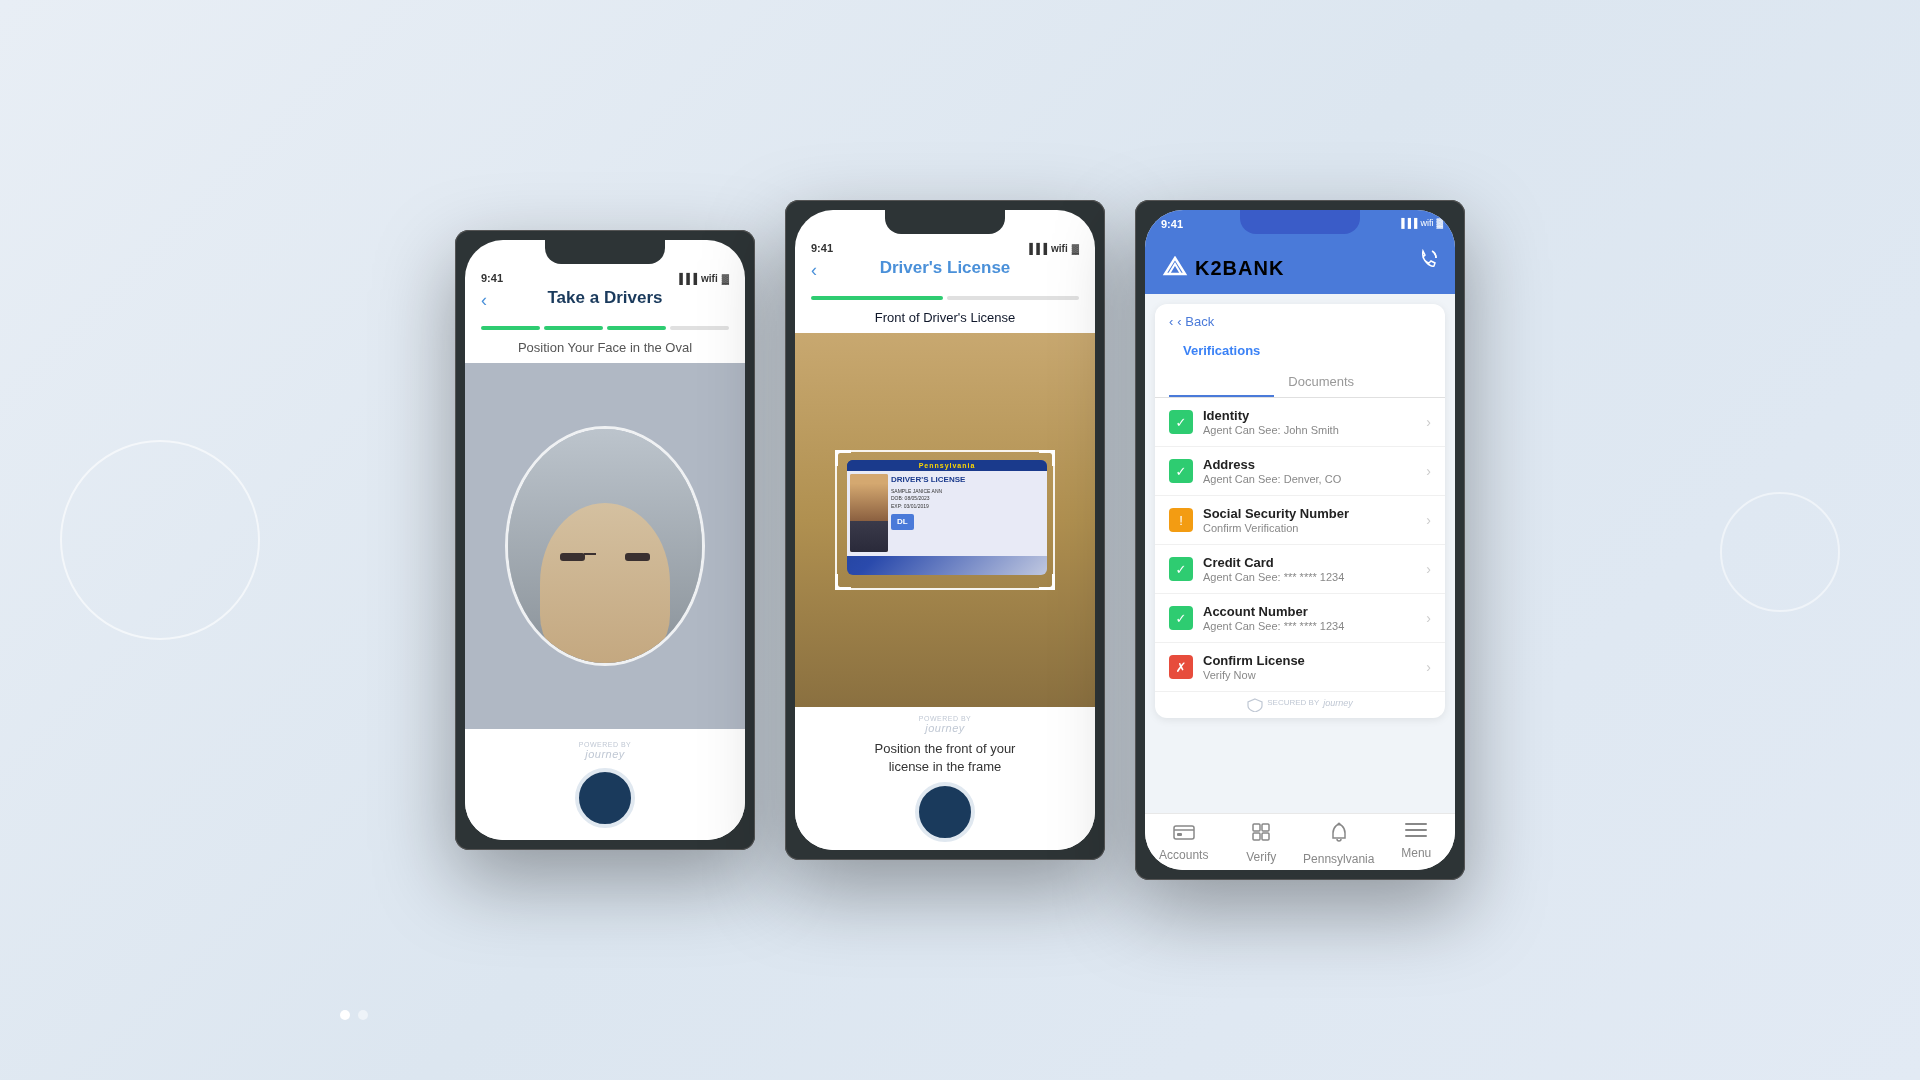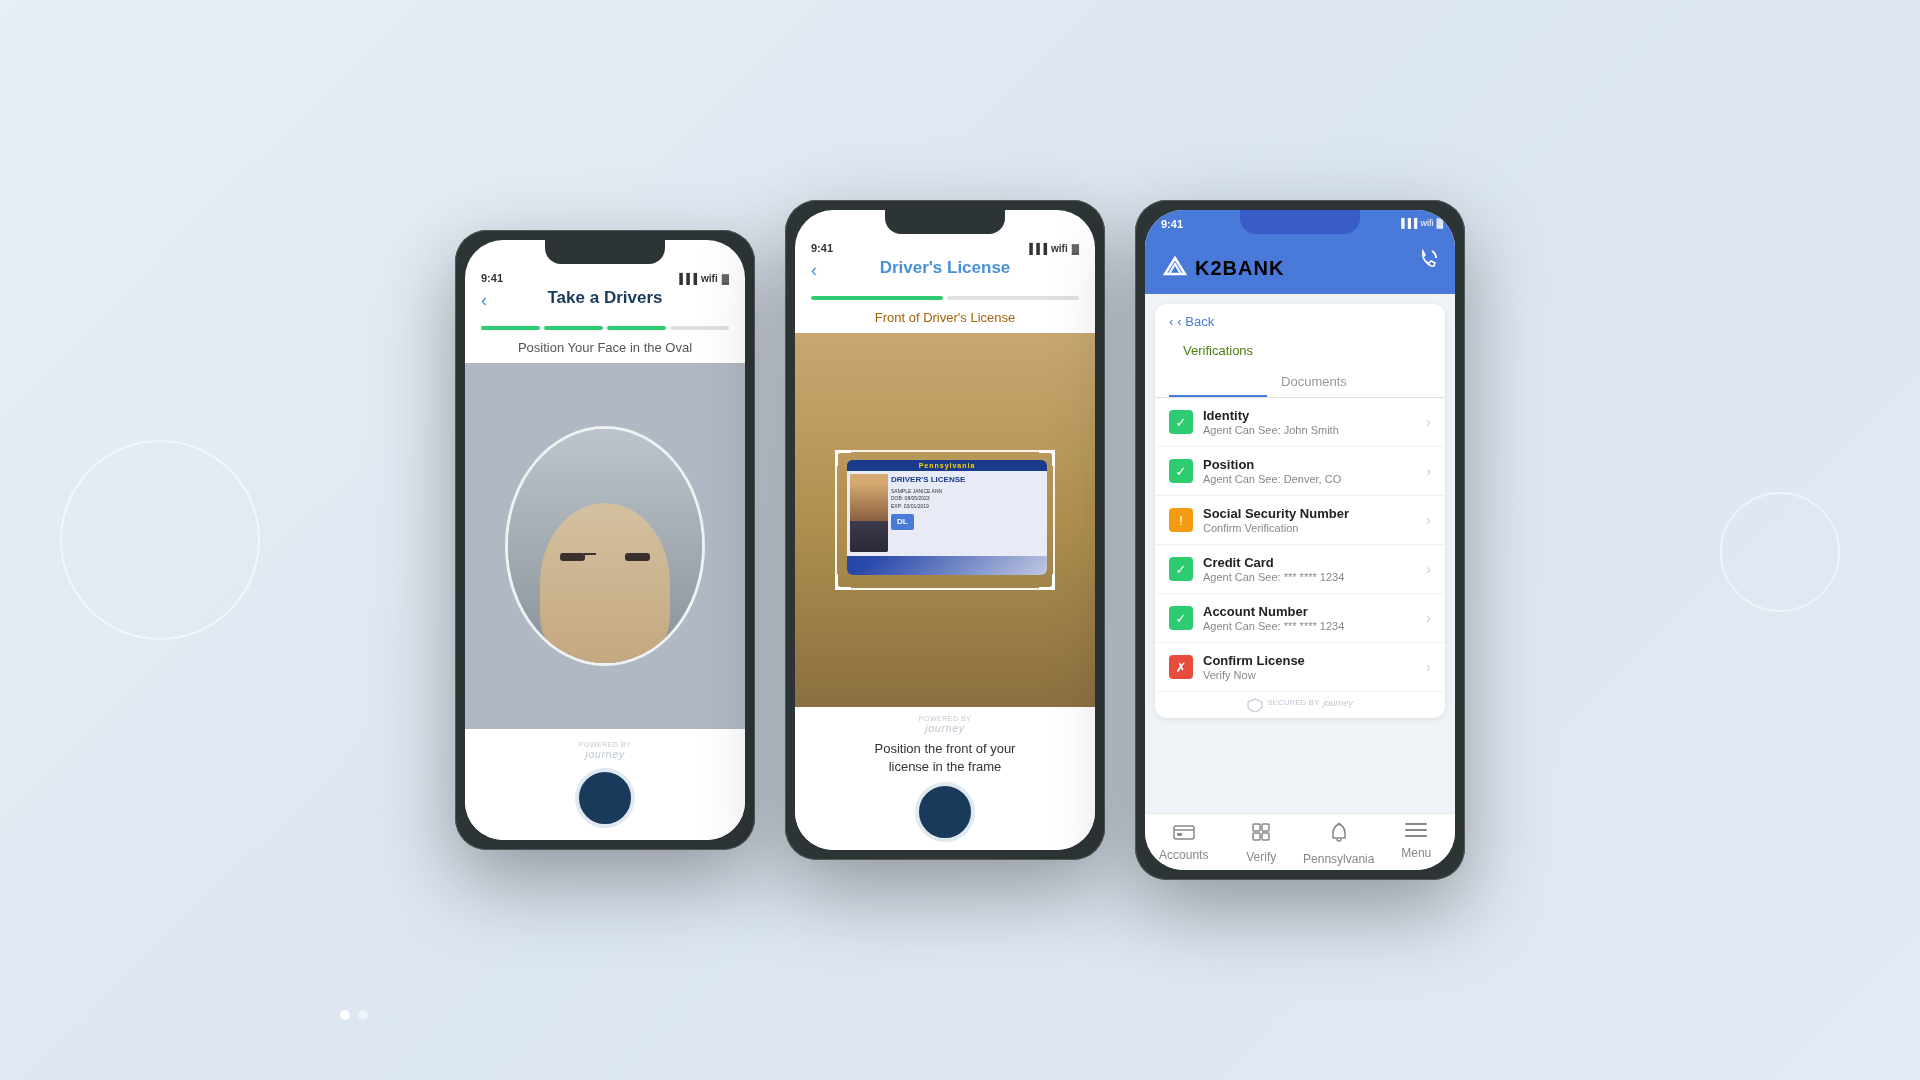--- a/index.html
+++ b/index.html
@@ -57,21 +57,21 @@
     .phones-container {
       display: flex;
       align-items: center;
       justify-content: center;
       gap: 30px;
       position: relative;
     }
 
     
     .phone {
-      border-radius: 32px;
+      border-radius: 14px;
       background: #2d3436;
       position: relative;
       box-shadow: 0 30px 80px rgba(0,0,0,0.35), inset 0 0 0 1px #555;
     }
     .phone-inner {
       border-radius: 38px;
       overflow: hidden;
       background: #fff;
       position: relative;
     }
@@ -239,21 +239,21 @@
     }
     .license-progress-row {
       display: flex;
       gap: 4px;
       padding: 0 16px;
       margin-bottom: 10px;
     }
     .license-subtitle {
       text-align: center;
       font-size: 13px;
-      color: #a16207;
+      color: #0f172a;
       padding: 0 16px 8px;
     }
     .license-scan-area {
       flex: 1;
       background: linear-gradient(180deg, #c8a870 0%, #b09050 50%, #8a7040 100%);
       position: relative;
       display: flex;
       align-items: center;
       justify-content: center;
     }
@@ -367,23 +367,23 @@
       display: flex;
       border-bottom: 1px solid #e0e0e0;
       padding: 0 14px;
     }
     .card-tab {
       padding: 8px 14px;
       font-size: 13px;
       cursor: pointer;
     }
     .card-tab-active {
-      color: #4d7c0f;
+      color: #3b82f6;
       border-bottom: 2px solid #4a7ad9;
-      font-weight: 400;
+      font-weight: 700;
     }
     .card-tab-inactive {
       color: #999;
       margin-top: 31px;
     }
     .verification-item {
       display: flex;
       align-items: center;
       padding: 10px 14px;
       border-bottom: 1px solid #f0f0f0;
@@ -636,21 +636,21 @@
               <div class="v-text">
                 <div class="v-title">Identity</div>
                 <div class="v-subtitle">Agent Can See: John Smith</div>
               </div>
               <span class="v-arrow">›</span>
             </div>
 
             <div class="verification-item">
               <div class="v-icon v-icon-green">✓</div>
               <div class="v-text">
-                <div class="v-title">Position</div>
+                <div class="v-title">Address</div>
                 <div class="v-subtitle">Agent Can See: Denver, CO</div>
               </div>
               <span class="v-arrow">›</span>
             </div>
 
             <div class="verification-item">
               <div class="v-icon v-icon-orange">!</div>
               <div class="v-text">
                 <div class="v-title">Social Security Number</div>
                 <div class="v-subtitle">Confirm Verification</div>

